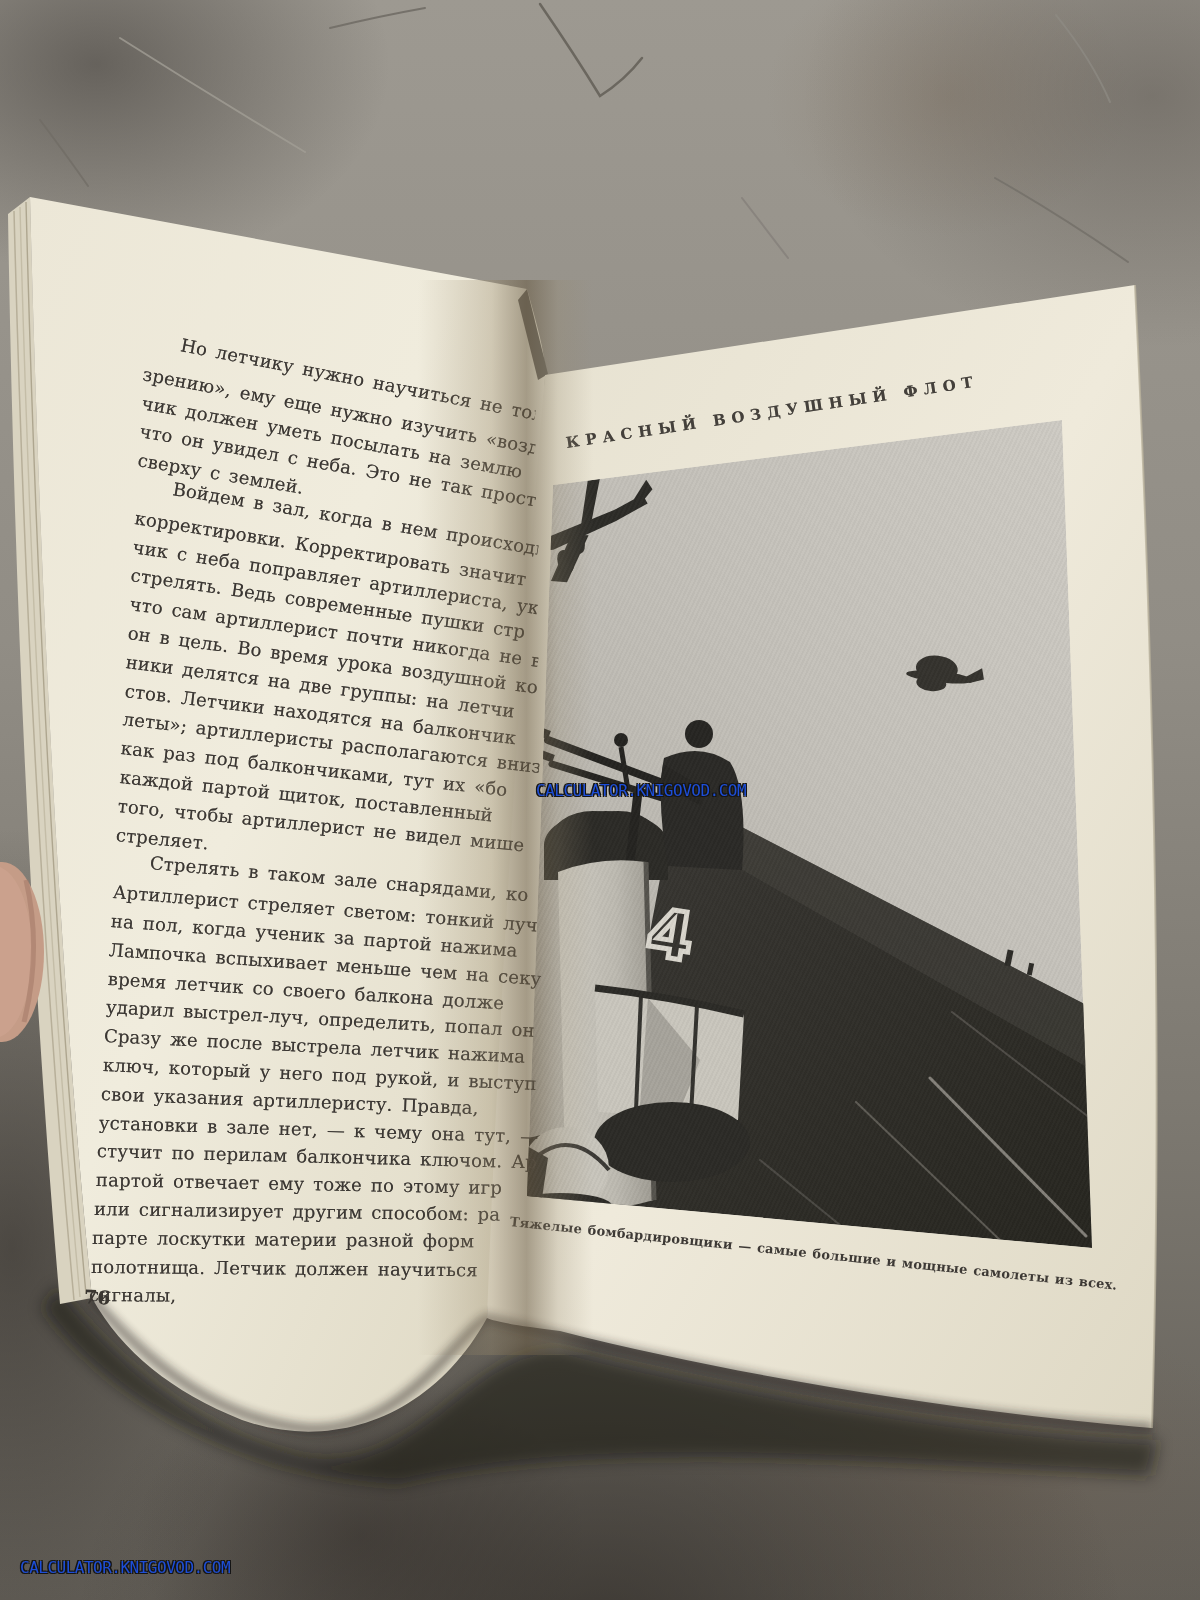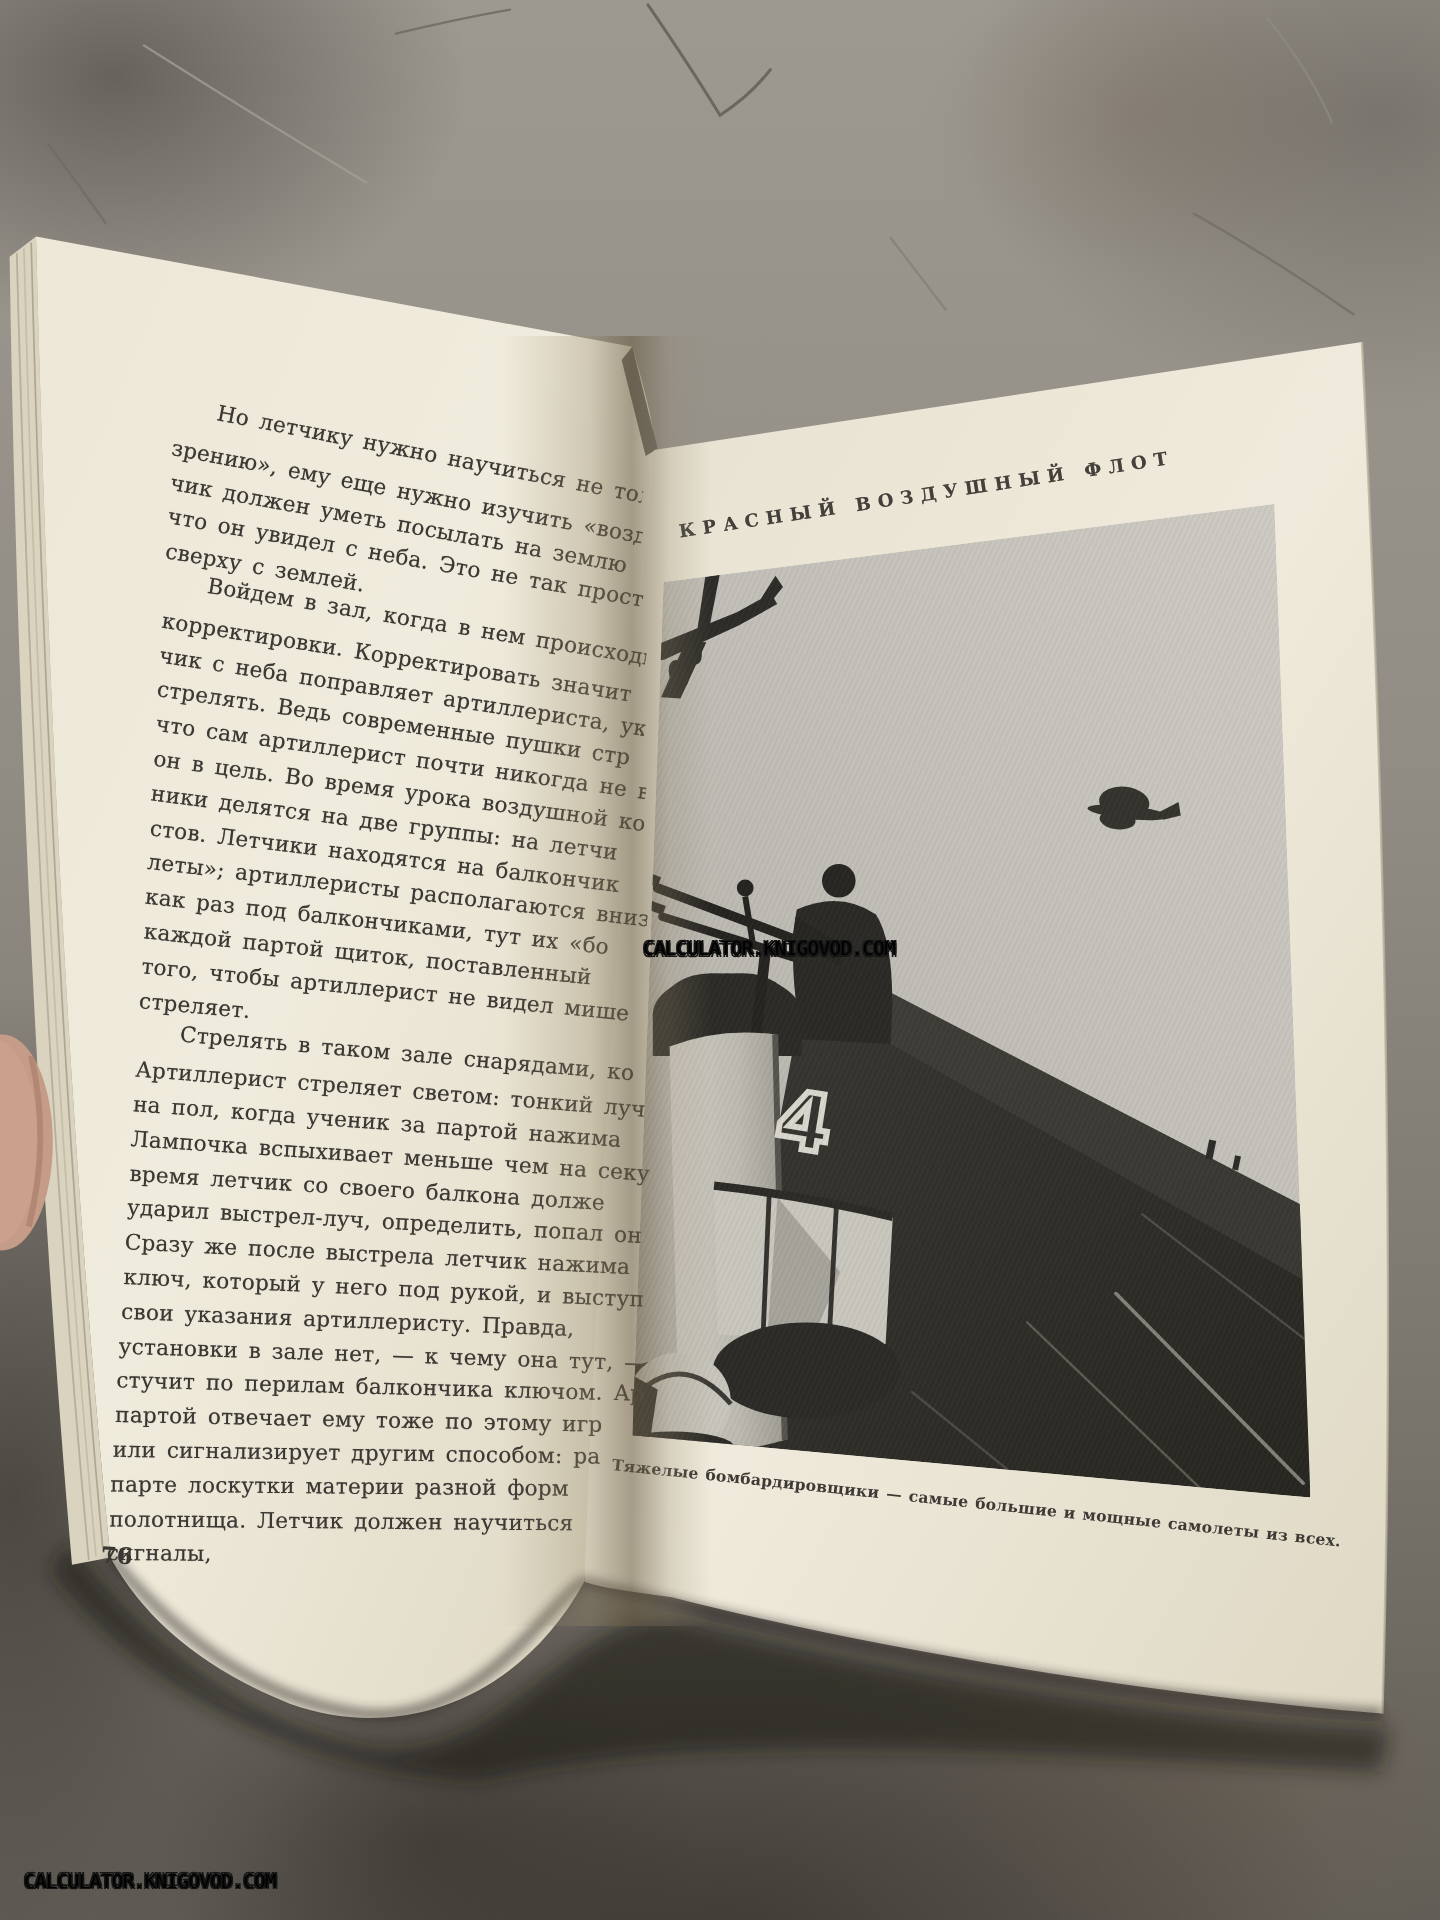--- a/index.html
+++ b/index.html
@@ -34,21 +34,21 @@
     transform:rotate(-8.5deg);transform-origin:left center;white-space:nowrap;
     text-shadow:0 0 .5px rgba(68,64,59,.5);
   }
   #caption{
     position:absolute;left:510px;top:1214px;width:580px;
     font-size:13px;font-weight:bold;color:#3d3935;word-spacing:1px;letter-spacing:.2px;
     transform:rotate(6deg);transform-origin:left center;white-space:nowrap;
   }
   .watermark{
     position:absolute;font-family:"DejaVu Sans Mono",monospace;font-size:16px;
-    letter-spacing:-.5px;color:#000000;white-space:nowrap;
+    letter-spacing:-.5px;color:#1d4ed8;white-space:nowrap;
     text-shadow:1.2px 1.2px 0 #151515,-1.2px -1.2px 0 #151515,1.2px -1.2px 0 #151515,-1.2px 1.2px 0 #151515;
   }
   #wm-center{left:536px;top:781px;}
   #wm-bottom{left:20px;top:1558px;}
   
   #gutter-shade{
     position:absolute;left:418px;top:280px;width:175px;height:1075px;pointer-events:none;
     background:linear-gradient(to right,
       rgba(150,135,105,0) 0%,
       rgba(150,135,105,.34) 42%,

